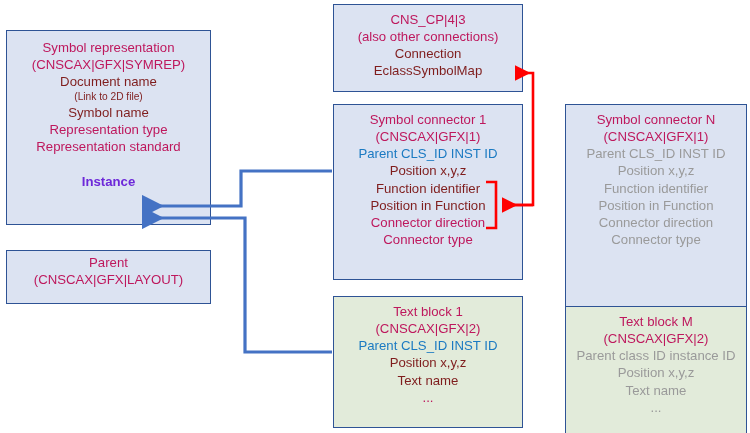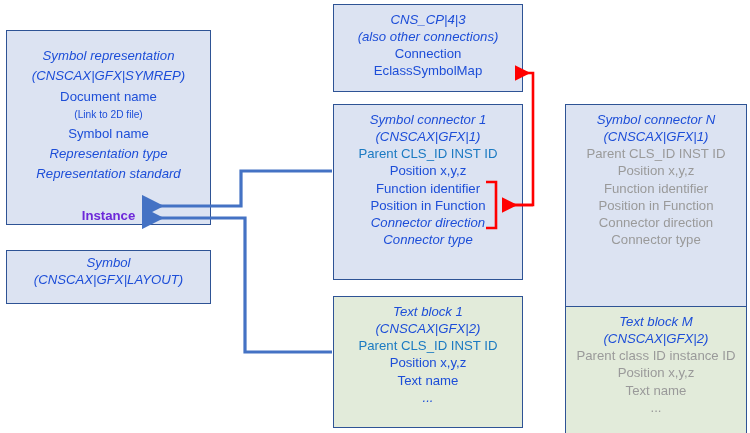--- a/index.html
+++ b/index.html
@@ -28,22 +28,22 @@
   }
   .box.blue  { background: #dce3f2; }
   .box.green { background: #e2ebda; }
 
   .line {
     display: block;
     width: 100%;
     text-align: center;
     white-space: nowrap;
   }
-  .c-black { color: #1d4ed8; font-style: italic; }
-  .c-red   { color: #1d4ed8; }
+  .c-black { color: #be185d; }
+  .c-red   { color: #7f1d1d; }
   .c-blue  { color: #1b7ac2; }
   .c-gray  { color: #9a9a9a; }
   .c-inst  { color: #6d28d9; font-weight: bold; }
 
   .fs13 { font-size: 13.2px; }
   .fs10 { font-size: 10.2px; }
 
   .spacer { display:block; }
 
   
@@ -53,34 +53,34 @@
     width: 750px;
     height: 433px;
     pointer-events: none;
   }
 </style>
 </head>
 <body>
 
 <div id="canvas">
 
-  <div class="box blue" style="left:6px; top:30px; width:205px; height:195px; padding-top:16px;justify-content:space-between;">
+  <div class="box blue" style="left:6px; top:30px; width:205px; height:195px; padding-top:8px;">
     <span class="line fs13 c-black">Symbol representation</span>
     <span class="line fs13 c-black">(CNSCAX|GFX|SYMREP)</span>
     <span class="line fs13 c-red">Document name</span>
     <span class="line fs10 c-red">(Link to 2D file)</span>
     <span class="line fs13 c-red">Symbol name</span>
     <span class="line fs13 c-black">Representation type</span>
     <span class="line fs13 c-black">Representation standard</span>
     <span class="spacer" style="height:18px;"></span>
     <span class="line fs13 c-inst">Instance</span>
   </div>
 
   <div class="box blue" style="left:6px; top:250px; width:205px; height:54px; padding-top:3px;">
-    <span class="line fs13 c-black">Symbol</span>
+    <span class="line fs13 c-black">Parent</span>
     <span class="line fs13 c-black">(CNSCAX|GFX|LAYOUT)</span>
   </div>
 
   <div class="box blue" style="left:333px; top:4px; width:190px; height:88px; padding-top:6px;">
     <span class="line fs13 c-black">CNS_CP|4|3</span>
     <span class="line fs13 c-black">(also other connections)</span>
     <span class="line fs13 c-red">Connection</span>
     <span class="line fs13 c-red">EclassSymbolMap</span>
   </div>
 

